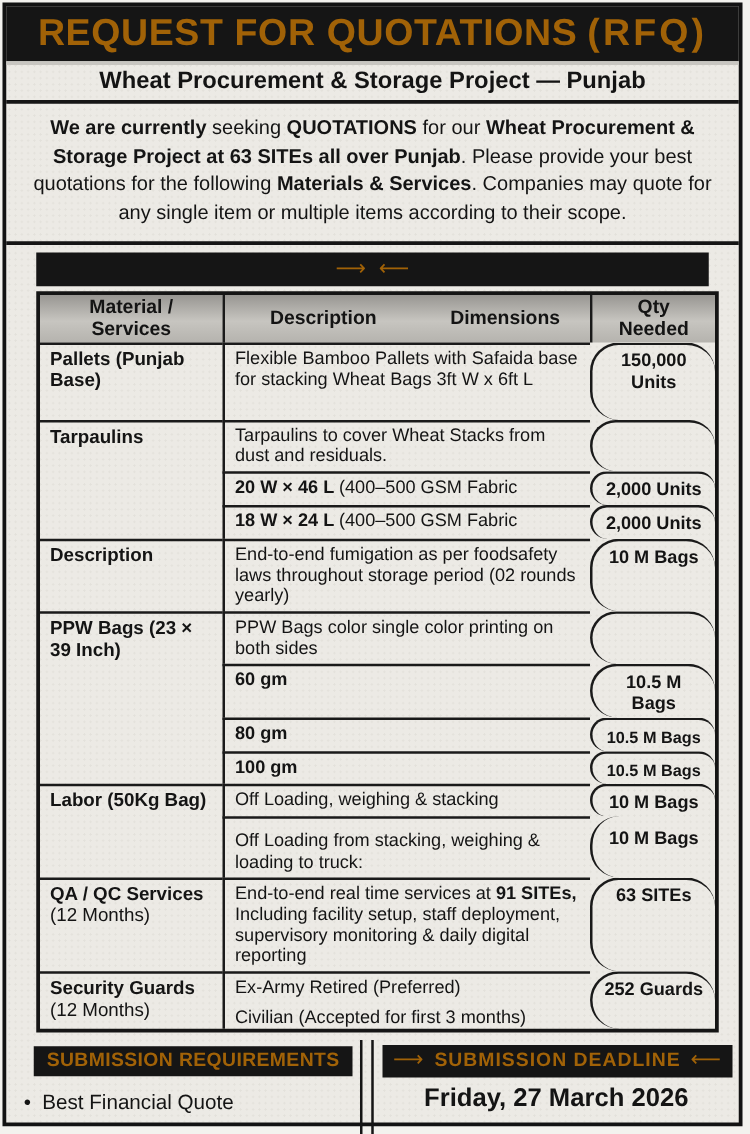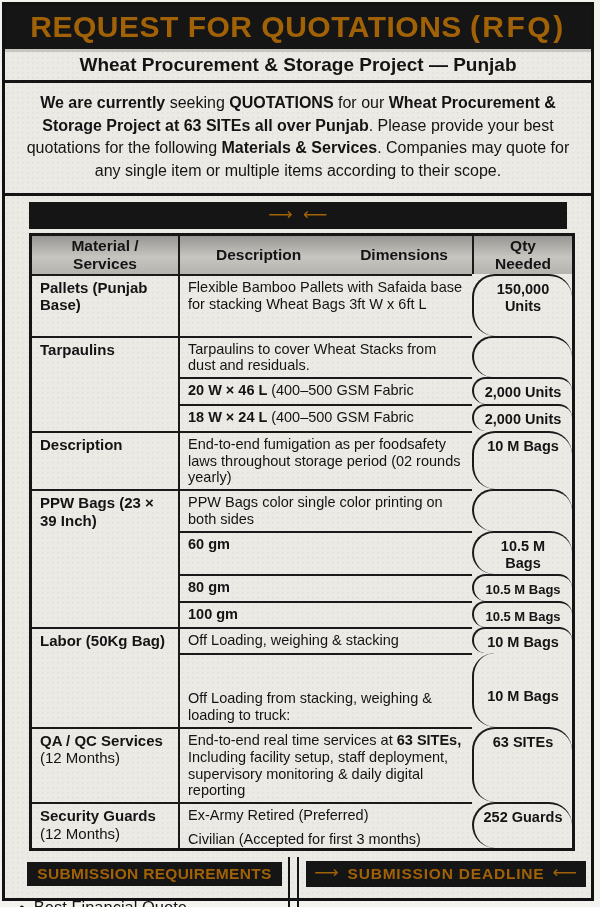--- a/index.html
+++ b/index.html
@@ -29,21 +29,21 @@
   .th-flex{display:flex;justify-content:space-between;padding:0 18px 0 30px;}
   td{border-left:2px solid #1a1a1a;border-top:2px solid #1a1a1a;vertical-align:top;
     padding:3px 8px;font-size:14.5px;line-height:1.16;}
   td.c-mat{border-left:none;font-size:15px;}
   td.c-mat .ln:first-child{font-weight:bold;}
   td.c-qty{text-align:center;font-weight:bold;padding-top:5px;border-radius:23px;}
   td .bseg{font-weight:bold;}
   td.nbt{border-top:none;}
   td.pb{padding-bottom:23px;}
   td.pb8{padding-bottom:0;}
-  td.padtop{padding-top:35px;margin-top:48px;}
+  td.padtop{padding-top:10px;margin-top:48px;}
   td.sm{font-size:13px;padding-top:6px;}
   td.gap .ln + .ln{margin-top:7px;}
   
   .bottom{display:flex;margin-top:6px;height:186px;}
   .b-left{width:283px;padding:3px 4px 0 8px;box-sizing:border-box;}
   .v-div{width:7px;border-left:2px solid #151515;border-right:2px solid #151515;}
   .b-right{flex:1;padding:2px 5px 0 5px;box-sizing:border-box;}
   .req-bar{height:24px;font-size:15.5px;margin:2px 2px 0 14px;letter-spacing:.3px;}
   .bullets{margin:9px 0 7px 6px;font-size:16.5px;line-height:1.55;}
   .bullets .bullet{margin-right:9px;}
@@ -186,21 +186,21 @@
           <td class="c-qty nbt padtop">
             <div class="ln"><span class="bseg">10 M Bags</span></div>
           </td>
         </tr>
         <tr>
           <td class="c-mat">
             <div class="ln"><span class="bseg">QA / QC Services</span></div>
             <div class="ln"><span>(12 Months)</span></div>
           </td>
           <td class="c-desc">
-            <div class="ln"><span>End-to-end real time services at </span><span class="bseg">63 SITEs,</span></div>
+            <div class="ln"><span>End-to-end real time services at </span><span class="bseg">91 SITEs,</span></div>
             <div class="ln"><span>Including facility setup, staff deployment,</span></div>
             <div class="ln"><span>supervisory monitoring &amp; daily digital reporting</span></div>
           </td>
           <td class="c-qty">
             <div class="ln"><span class="bseg">63 SITEs</span></div>
           </td>
         </tr>
         <tr>
           <td class="c-mat">
             <div class="ln"><span class="bseg">Security Guards</span></div>
@@ -228,17 +228,18 @@
     </div>
 
     <div class="v-div"></div>
 
     <div class="b-right">
       <div class="bar deadline-bar">
         <span class="arrow">⟶</span>
         <span>SUBMISSION DEADLINE</span>
         <span class="arrow">⟵</span>
       </div>
+      <div class="deadline-date">Friday, 27 March 2026</div>
 
     </div>
 
   </div>
 </div>
 
 </body></html>

